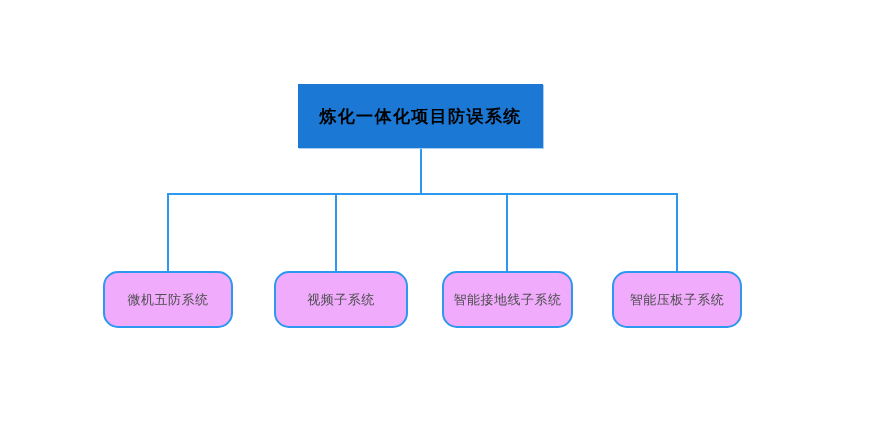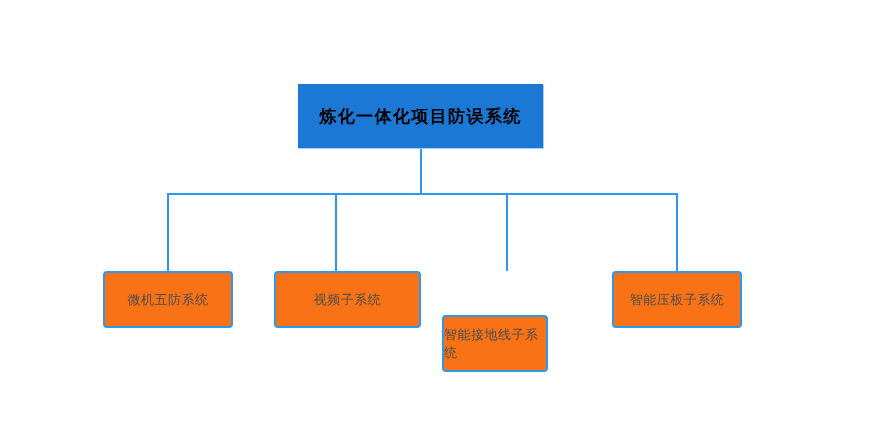--- a/index.html
+++ b/index.html
@@ -27,32 +27,32 @@
     box-shadow:1px 1px 0 #a9cdf1;
     color:#000000;
     font-size:17px;font-weight:bold;letter-spacing:1.4px;
     display:flex;align-items:center;justify-content:center;
     box-sizing:border-box;
     cursor:default;
   }
   .child-node{
     position:absolute;
     top:271px;height:57px;
-    background:#f97316;
+    background:#f0abfc;
     border:2px solid #2e97f0;
-    border-radius:4px;
+    border-radius:15px;
     color:#4d4d4d;
     font-size:13px;letter-spacing:0.5px;
     display:flex;align-items:center;justify-content:center;
     box-sizing:border-box;
     cursor:default;
   }
   .child-1{left:103px;width:130px;}
-  .child-2{left:274px;width:147px;}
-  .child-3{left:442px;width:106px;margin-top:44px;}
+  .child-2{left:274px;width:134px;}
+  .child-3{left:442px;width:131px;}
   .child-4{left:612px;width:130px;}
 </style>
 </head>
 <body>
 
 <div class="canvas">
 
   <div class="line root-drop"></div>
   <div class="line bus"></div>
   <div class="line drop drop-1"></div>

